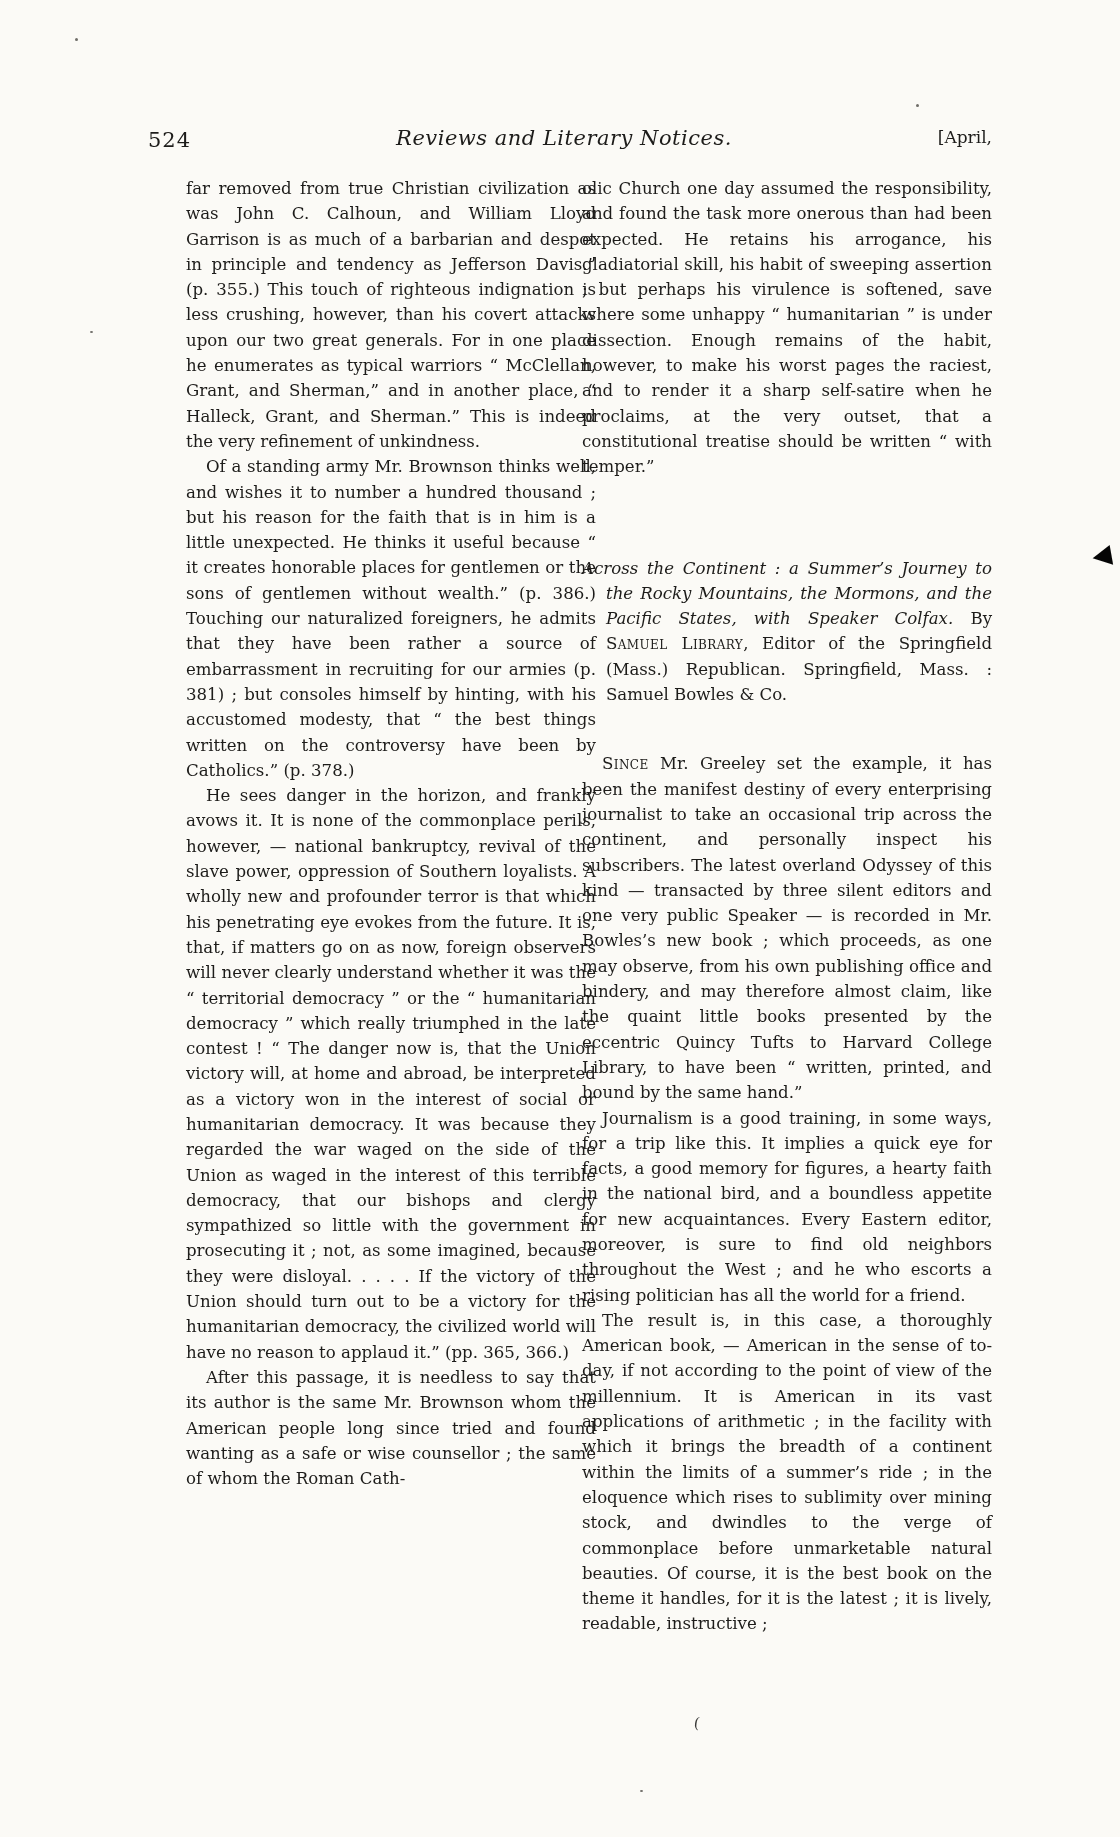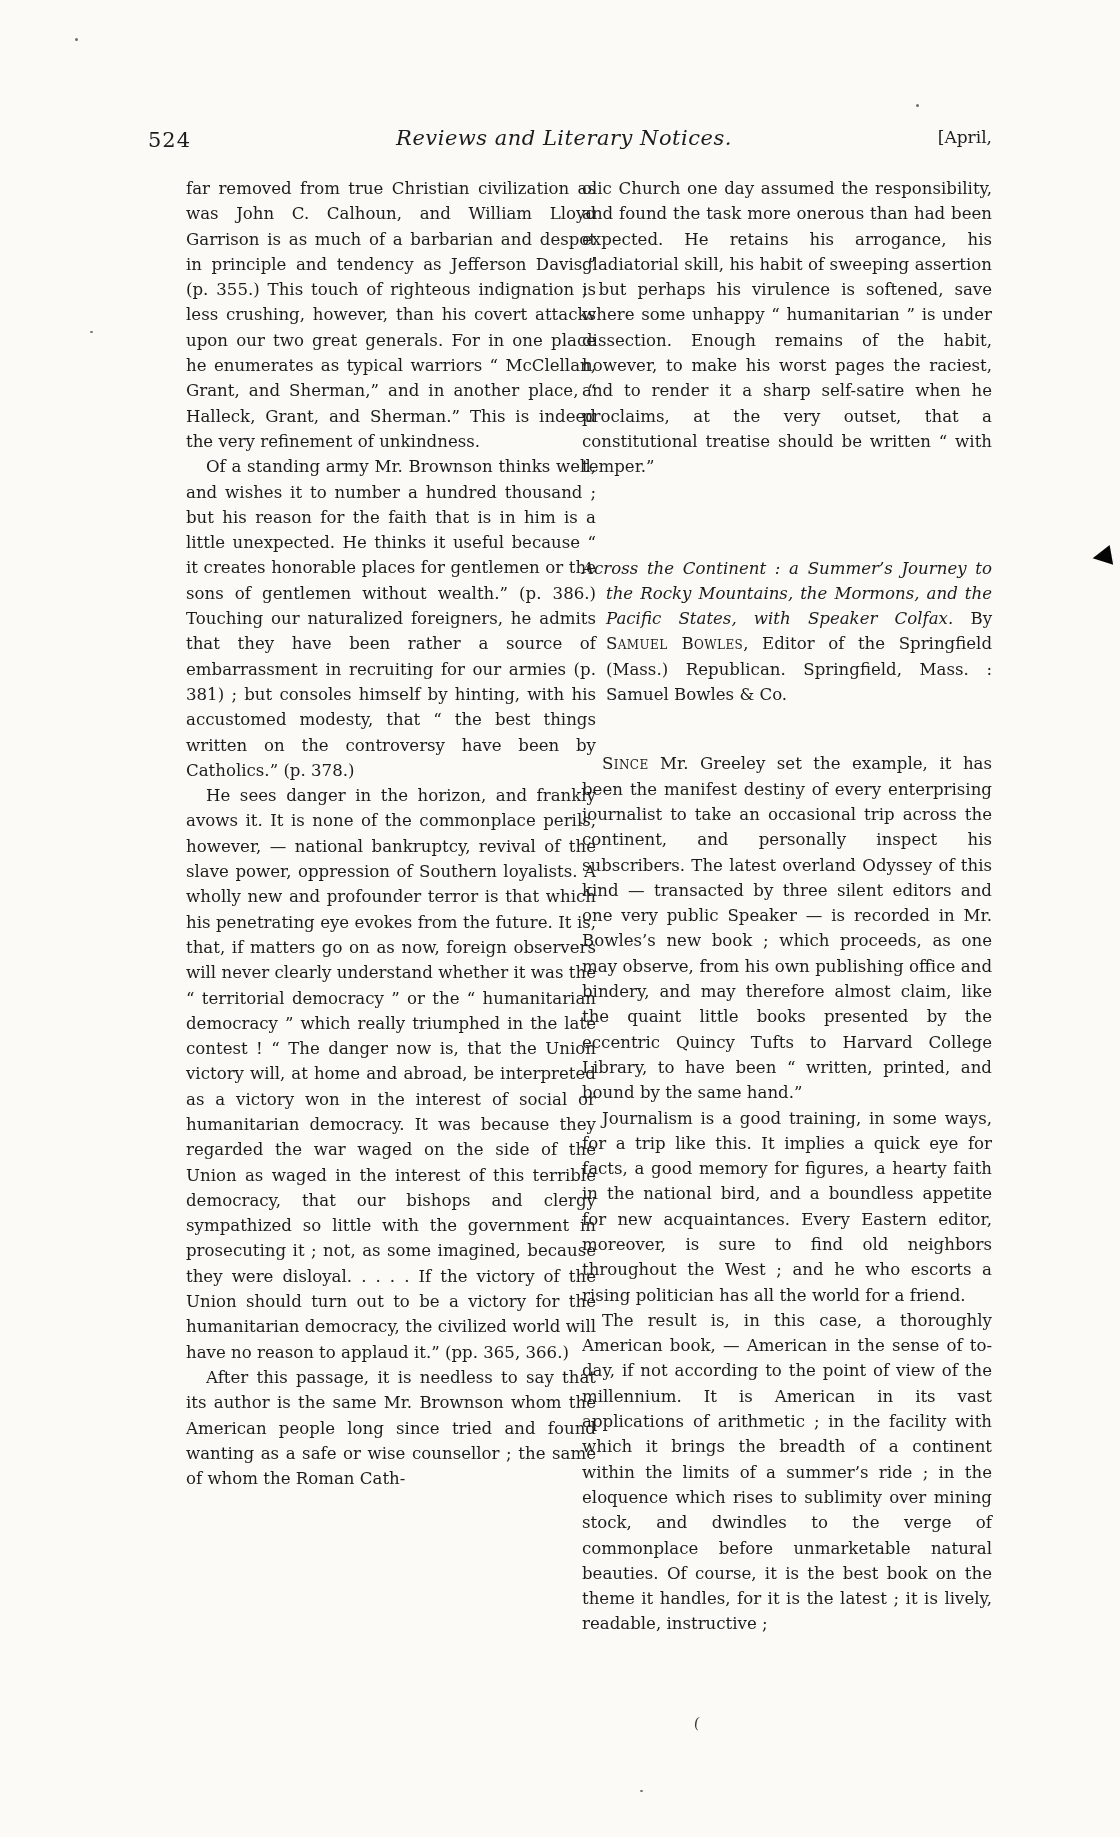--- a/index.html
+++ b/index.html
@@ -89,21 +89,21 @@
   <div class="col col-left">
     <p class="noindent">far removed from true Christian civilization as was John C. Calhoun, and William Lloyd Garrison is as much of a barbarian and despot in principle and tendency as Jefferson Davis.” (p. 355.) This touch of righteous indignation is less crushing, however, than his covert attacks upon our two great generals. For in one place he enumerates as typical warriors “ McClellan, Grant, and Sherman,” and in another place, “ Halleck, Grant, and Sherman.” This is indeed the very refinement of unkindness.</p>
     <p>Of a standing army Mr. Brownson thinks well, and wishes it to number a hundred thousand ; but his reason for the faith that is in him is a little unexpected. He thinks it useful because “ it creates honorable places for gentlemen or the sons of gentlemen without wealth.” (p. 386.) Touching our naturalized foreigners, he admits that they have been rather a source of embarrassment in recruiting for our armies (p. 381) ; but consoles himself by hinting, with his accustomed modesty, that “ the best things written on the controversy have been by Catholics.” (p. 378.)</p>
     <p>He sees danger in the horizon, and frankly avows it. It is none of the commonplace perils, however, — national bankruptcy, revival of the slave power, oppression of Southern loyalists. A wholly new and profounder terror is that which his penetrating eye evokes from the future. It is, that, if matters go on as now, foreign observers will never clearly understand whether it was the “ territorial democracy ” or the “ humanitarian democracy ” which really triumphed in the late contest ! “ The danger now is, that the Union victory will, at home and abroad, be interpreted as a victory won in the interest of social or humanitarian democracy. It was because they regarded the war waged on the side of the Union as waged in the interest of this terrible democracy, that our bishops and clergy sympathized so little with the government in prosecuting it ; not, as some imagined, because they were disloyal. . . . . If the victory of the Union should turn out to be a victory for the humanitarian democracy, the civilized world will have no reason to applaud it.” (pp. 365, 366.)</p>
     <p>After this passage, it is needless to say that its author is the same Mr. Brownson whom the American people long since tried and found wanting as a safe or wise counsellor ; the same of whom the Roman Cath-</p>
   </div>
 
   <div class="col col-right">
     <p class="noindent">olic Church one day assumed the responsibility, and found the task more onerous than had been expected. He retains his arrogance, his gladiatorial skill, his habit of sweeping assertion ; but perhaps his virulence is softened, save where some unhappy “ humanitarian ” is under dissection. Enough remains of the habit, however, to make his worst pages the raciest, and to render it a sharp self-satire when he proclaims, at the very outset, that a constitutional treatise should be written “ with temper.”</p>
 
-    <p class="citation"><span>Across the Continent : a Summer’s Journey to the Rocky Mountains, the Mormons, and the Pacific States, with Speaker Colfax.</span><span class="roman"><span> By </span><span class="sc">Samuel Bowles</span><span>, Editor of the Springfield (Mass.) Republican. Springfield, Mass. : Samuel Bowles &amp; Co.</span></span></p>
+    <p class="citation"><span>Across the Continent : a Summer’s Journey to the Rocky Mountains, the Mormons, and the Pacific States, with Speaker Colfax.</span><span class="roman"><span> By </span><span class="sc">Samuel Library</span><span>, Editor of the Springfield (Mass.) Republican. Springfield, Mass. : Samuel Bowles &amp; Co.</span></span></p>
 
     <p><span class="sc">Since</span><span> Mr. Greeley set the example, it has been the manifest destiny of every enterprising journalist to take an occasional trip across the continent, and personally inspect his subscribers. The latest overland Odyssey of this kind — transacted by three silent editors and one very public Speaker — is recorded in Mr. Bowles’s new book ; which proceeds, as one may observe, from his own publishing office and bindery, and may therefore almost claim, like the quaint little books presented by the eccentric Quincy Tufts to Harvard College Library, to have been “ written, printed, and bound by the same hand.”</span></p>
 
     <p>Journalism is a good training, in some ways, for a trip like this. It implies a quick eye for facts, a good memory for figures, a hearty faith in the national bird, and a boundless appetite for new acquaintances. Every Eastern editor, moreover, is sure to find old neighbors throughout the West ; and he who escorts a rising politician has all the world for a friend.</p>
     <p>The result is, in this case, a thoroughly American book, — American in the sense of to-day, if not according to the point of view of the millennium. It is American in its vast applications of arithmetic ; in the facility with which it brings the breadth of a continent within the limits of a summer’s ride ; in the eloquence which rises to sublimity over mining stock, and dwindles to the verge of commonplace before unmarketable natural beauties. Of course, it is the best book on the theme it handles, for it is the latest ; it is lively, readable, instructive ;</p>
   </div>
 
   <div class="ink-blot">◀</div>
   <div class="stray-mark">(</div>
 

